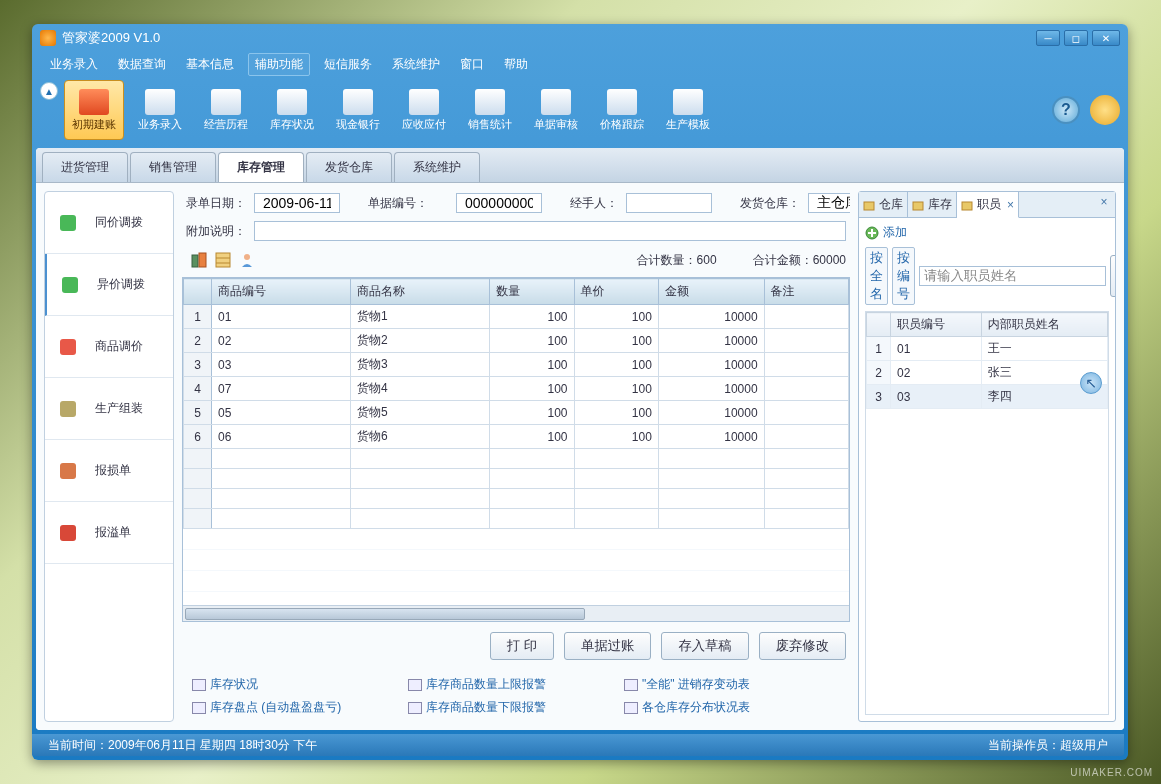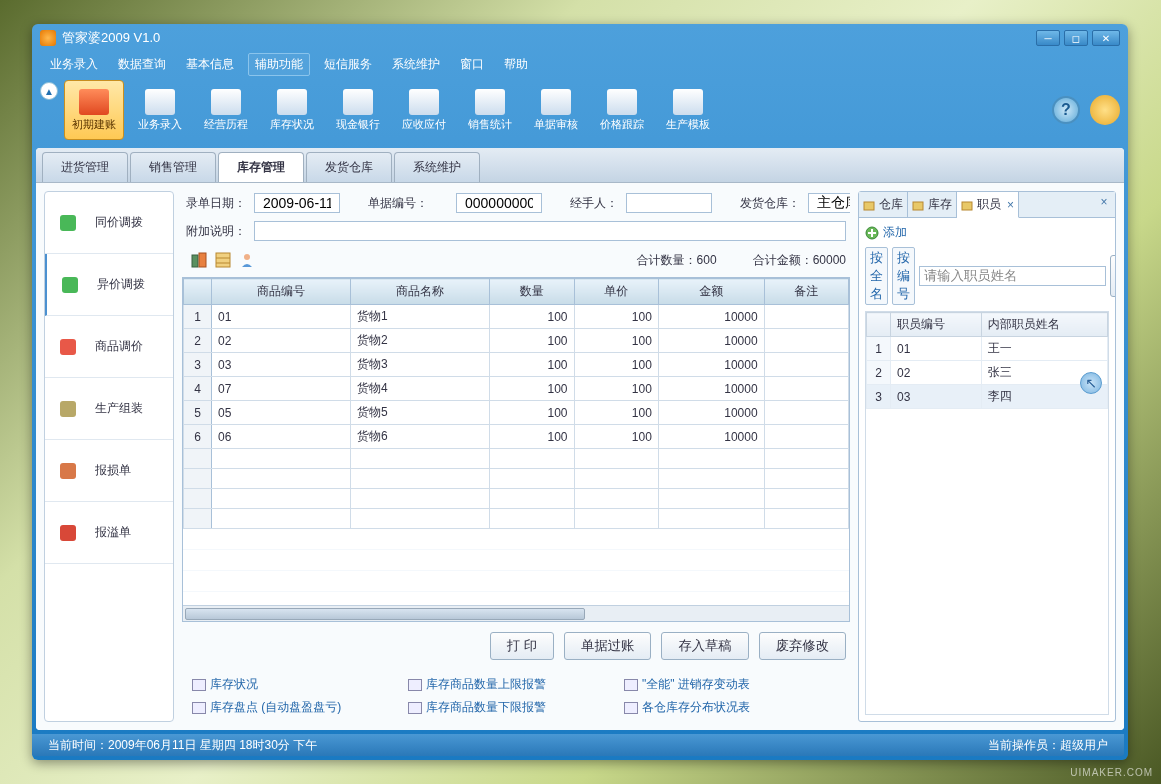--- a/index.html
+++ b/index.html
@@ -34,21 +34,21 @@
 .side-item span.ico { width: 22px; height: 22px; display: inline-block; }
 .middle { flex: 1; display: flex; flex-direction: column; gap: 4px; overflow: hidden; }
 .form-row { display: flex; align-items: center; gap: 8px; padding: 2px 4px; color: #334; }
 .form-row label { white-space: nowrap; }
 .form-row input { border: 1px solid #a8c0d8; padding: 2px 8px; height: 20px; font-size: 14px; }
 .mini-icons{display:flex;gap:6px;padding:2px 4px;}
 .mini-icons span{width:18px;height:18px;display:inline-block;cursor:pointer;}
 .totals{margin-left:auto;display:flex;gap:36px;}
 .grid { flex: 1; border: 1px solid #a8c0d8; background: #fff; overflow: auto; display: flex; flex-direction: column; }
 .grid table { width: 100%; border-collapse: collapse; }
-.grid th { background: linear-gradient(#e8f2fa,#c8dce8); border: 1px solid #a8c0d8; padding: 4px 6px; text-align: center; font-weight: normal; color: #334; margin-left: 25px; }
+.grid th { background: linear-gradient(#e8f2fa,#c8dce8); border: 1px solid #a8c0d8; padding: 4px 6px; text-align: left; font-weight: normal; color: #334; margin-left: 25px; }
 .grid td { border: 1px solid #d0dce8; padding: 3px 6px; height: 20px; color: #334; }
 .grid td.num { text-align: right; }
 .grid .rownum { width: 28px; text-align: center; background: #f0f4f8; border-right: 1px solid #a8c0d8;}
 .grid-filler{flex:1;background:repeating-linear-gradient(180deg,#fff 0,#fff 20px,#f4f8fc 20px,#f4f8fc 21px);}
 .scroll-h{height:16px;background:#e8eef4;border-top:1px solid #c0d0e0;display:flex;align-items:center;}
 .scroll-h .thumb{height:12px;background:linear-gradient(#d8e4f0,#b8c8d8);border:1px solid #98a8b8;border-radius:2px;}
 .action-row { display: flex; justify-content: flex-end; gap: 10px; padding: 6px 4px; }
 .btn { padding: 4px 16px; background: linear-gradient(#fdfdfd,#e4ecf4); border: 1px solid #9ab0c4; border-radius: 3px; cursor: pointer; color:#334; }
 .links-row { display: flex; flex-wrap: wrap; gap: 6px 36px; padding: 6px 10px; }
 .links-row a { color: #2266aa; text-decoration: none; cursor: pointer; display:flex;align-items:center;gap:4px;}

